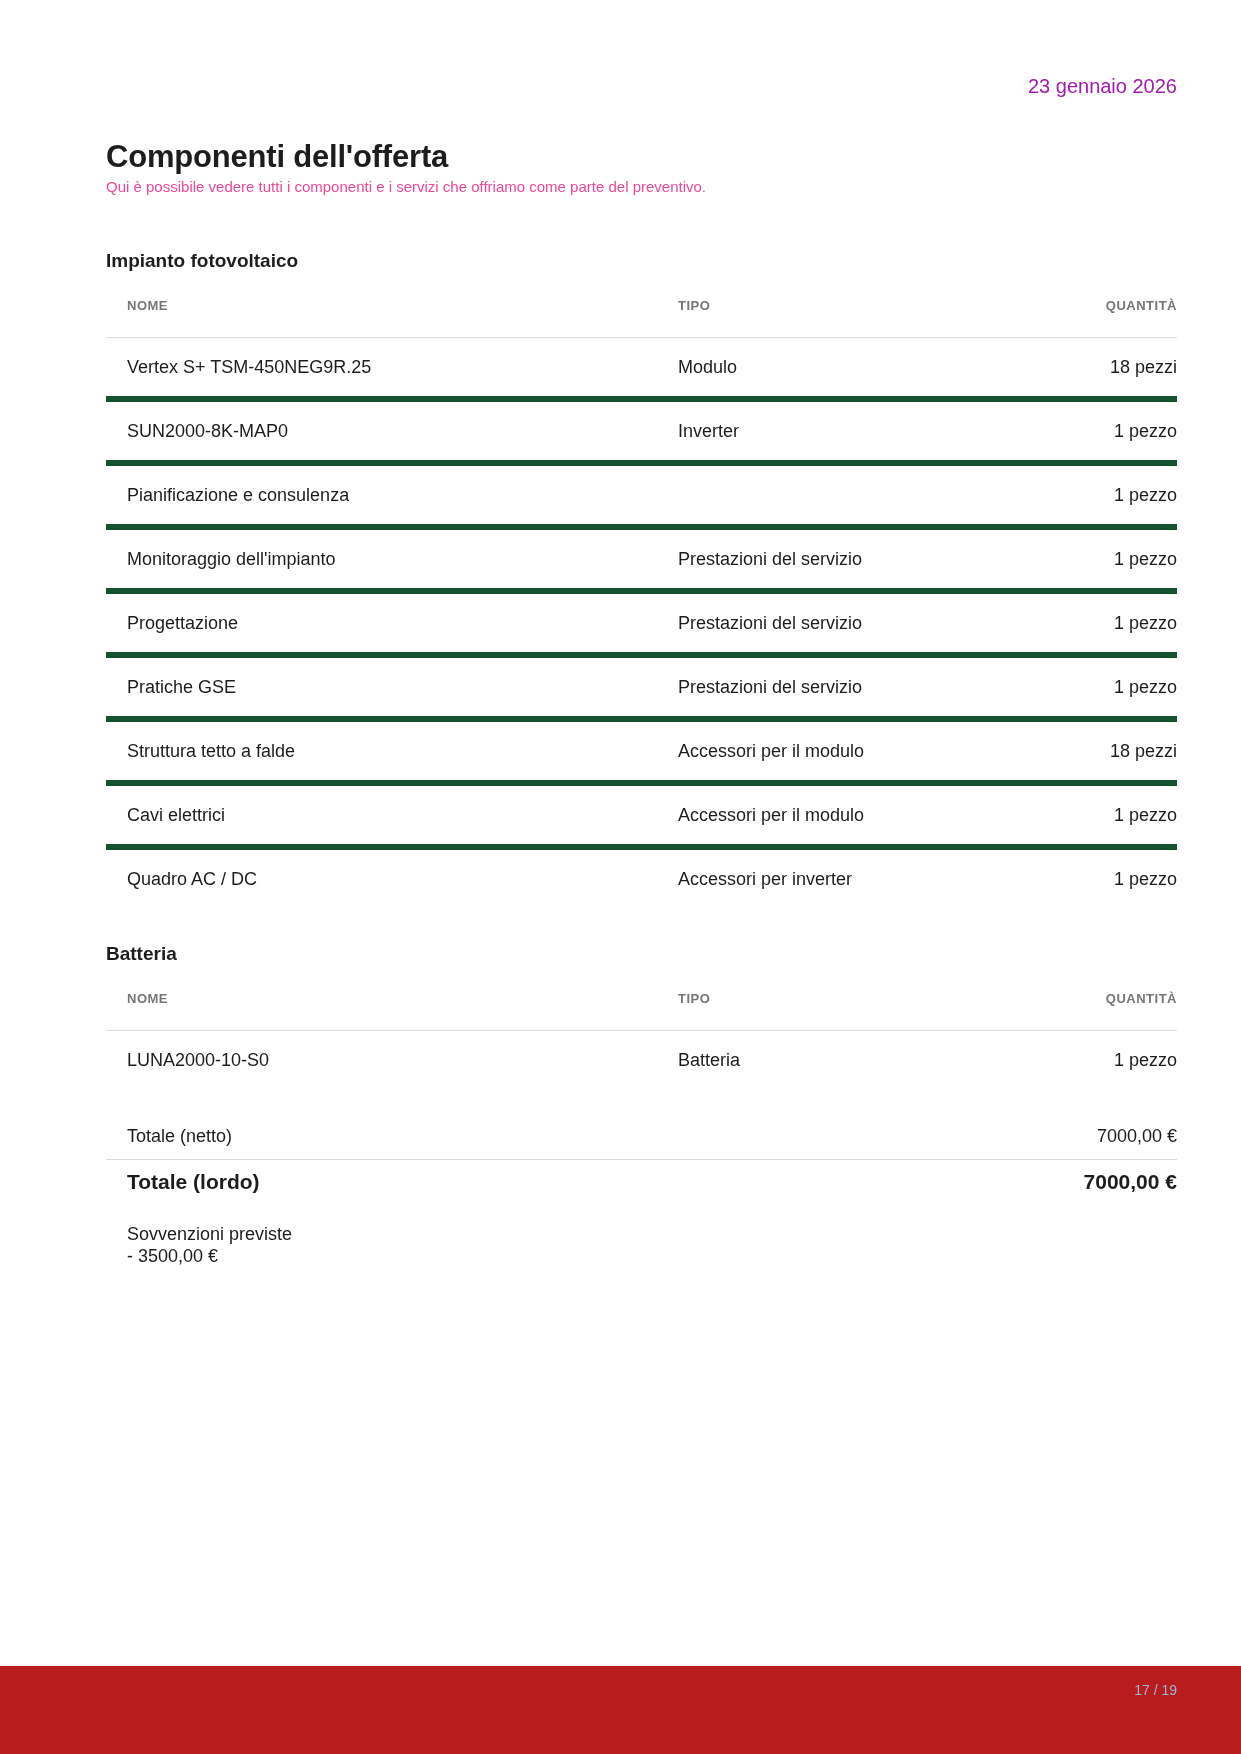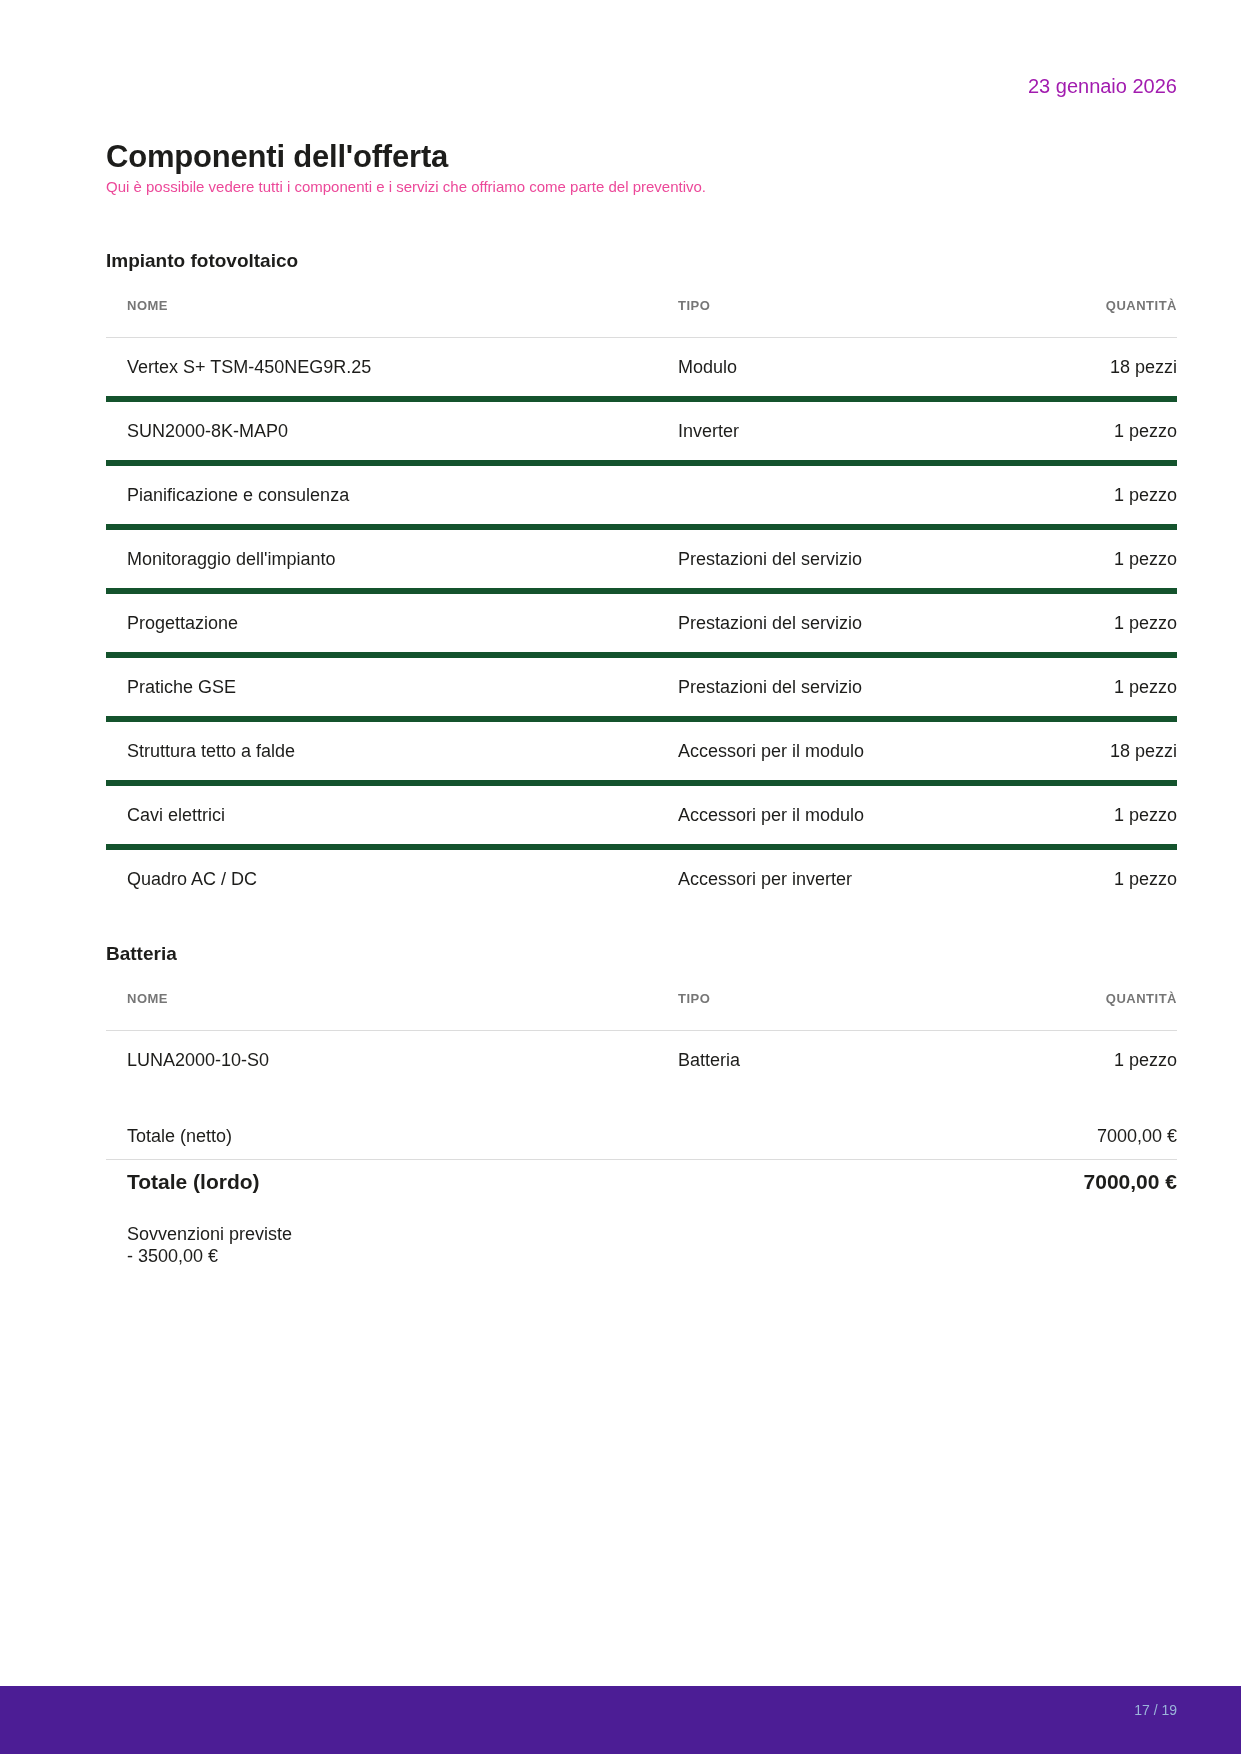--- a/index.html
+++ b/index.html
@@ -47,22 +47,22 @@
     display:flex; justify-content:space-between; align-items:baseline;
     padding-left:21px; font-size:18px; line-height:22px;
   }
   .trow-total.vat { margin-top:20px; }
   .tdivider { border-top:1px solid #dcdcdc; margin-top:12px; }
   .trow-total.gross {
     padding-top:9px; font-size:21px; line-height:26px; font-weight:bold;
   }
   .trow-total.subsidy { margin-top:28px;flex-direction:column; }
   .footer {
-    position:absolute; left:0; right:0; bottom:0; height:68px;
-    background:#4c1d95;
+    position:absolute; left:0; right:0; bottom:0; height:88px;
+    background:#b91c1c;
   }
   .page-indicator {
     position:absolute; right:64px; top:16px;
     font-size:14px; line-height:16px; color:#9bb5da;
   }
 </style>
 </head>
 <body>
 
 <div class="page">

